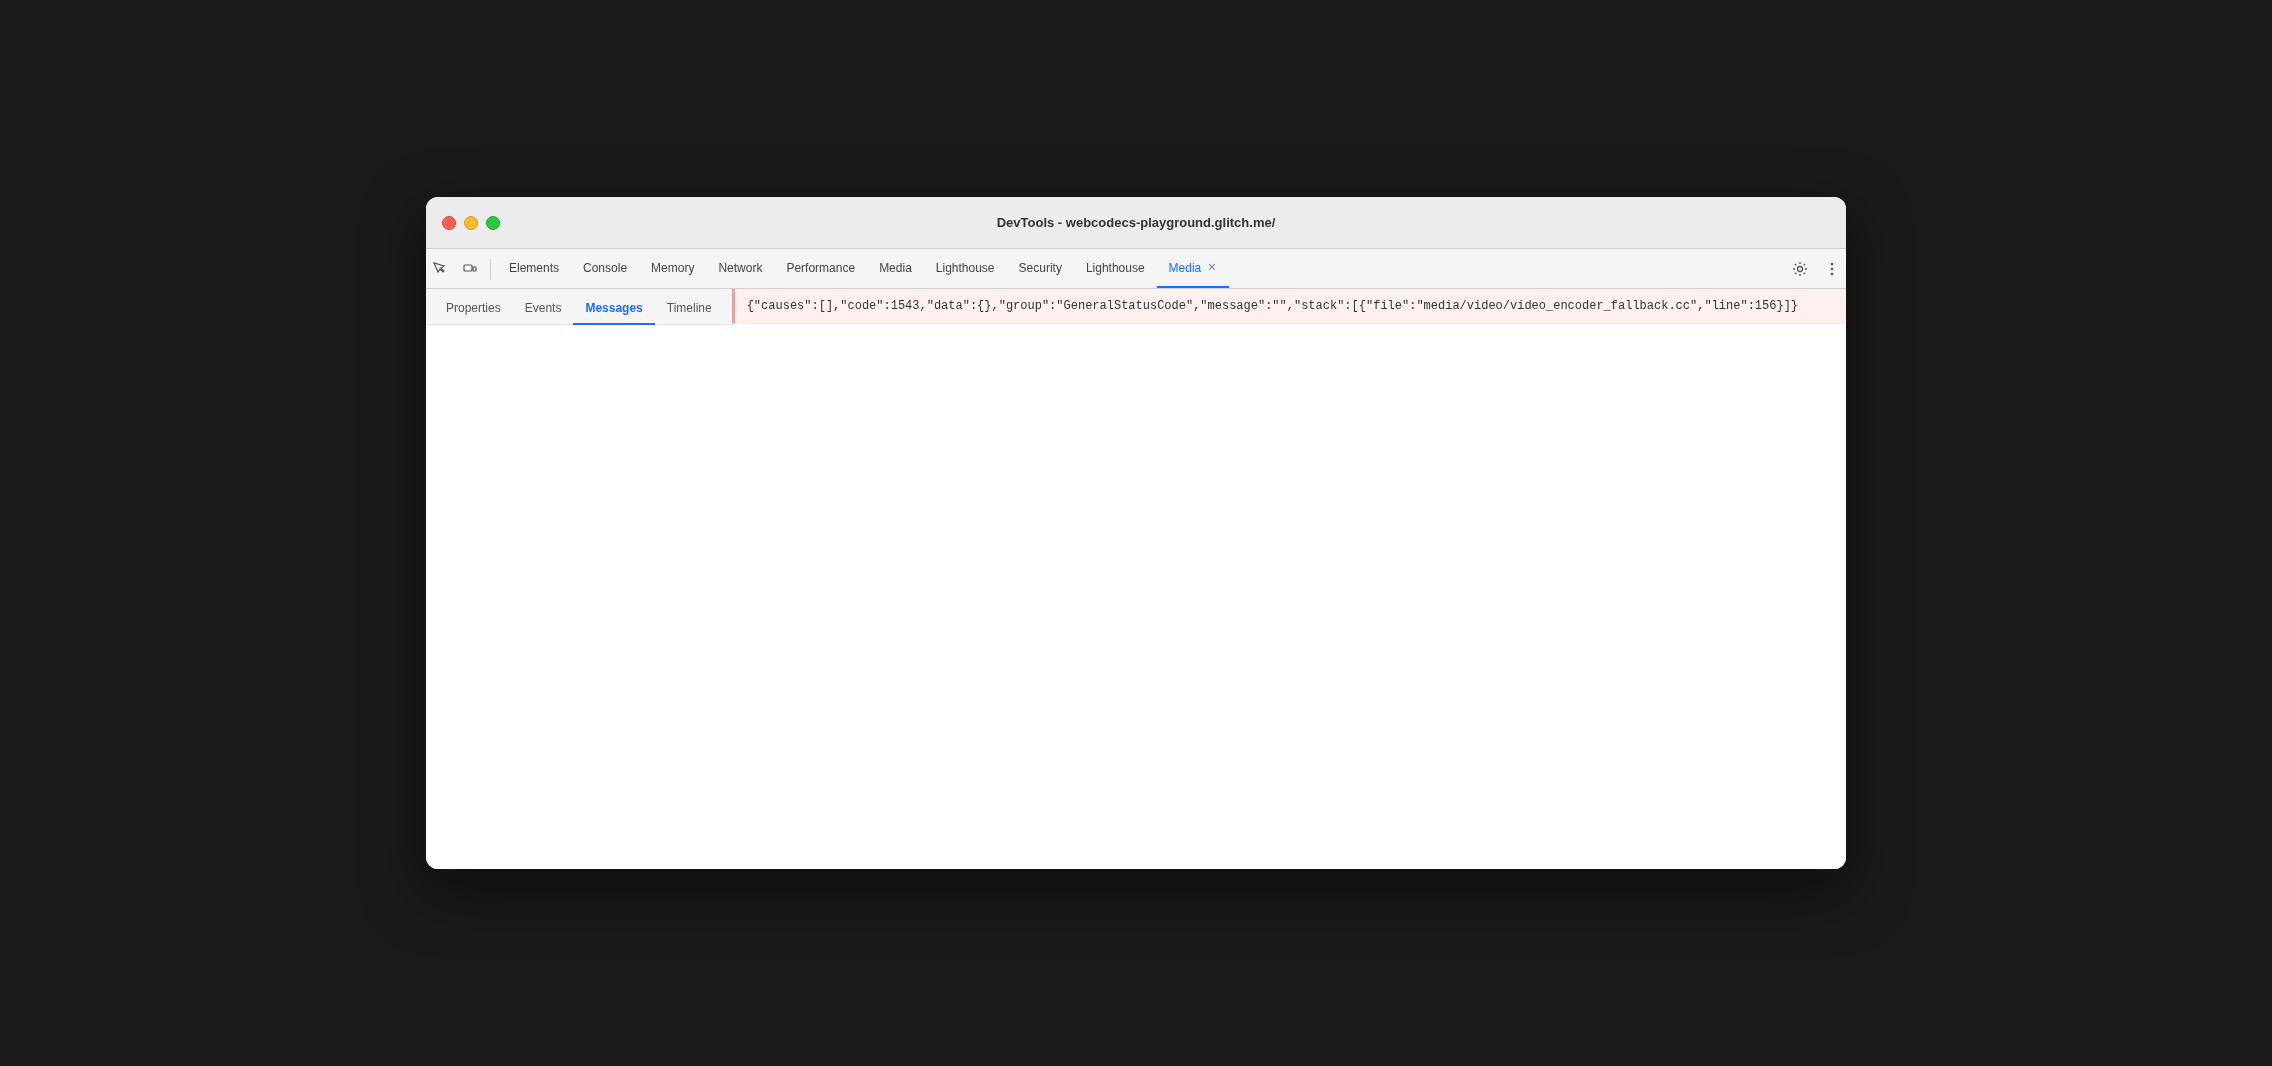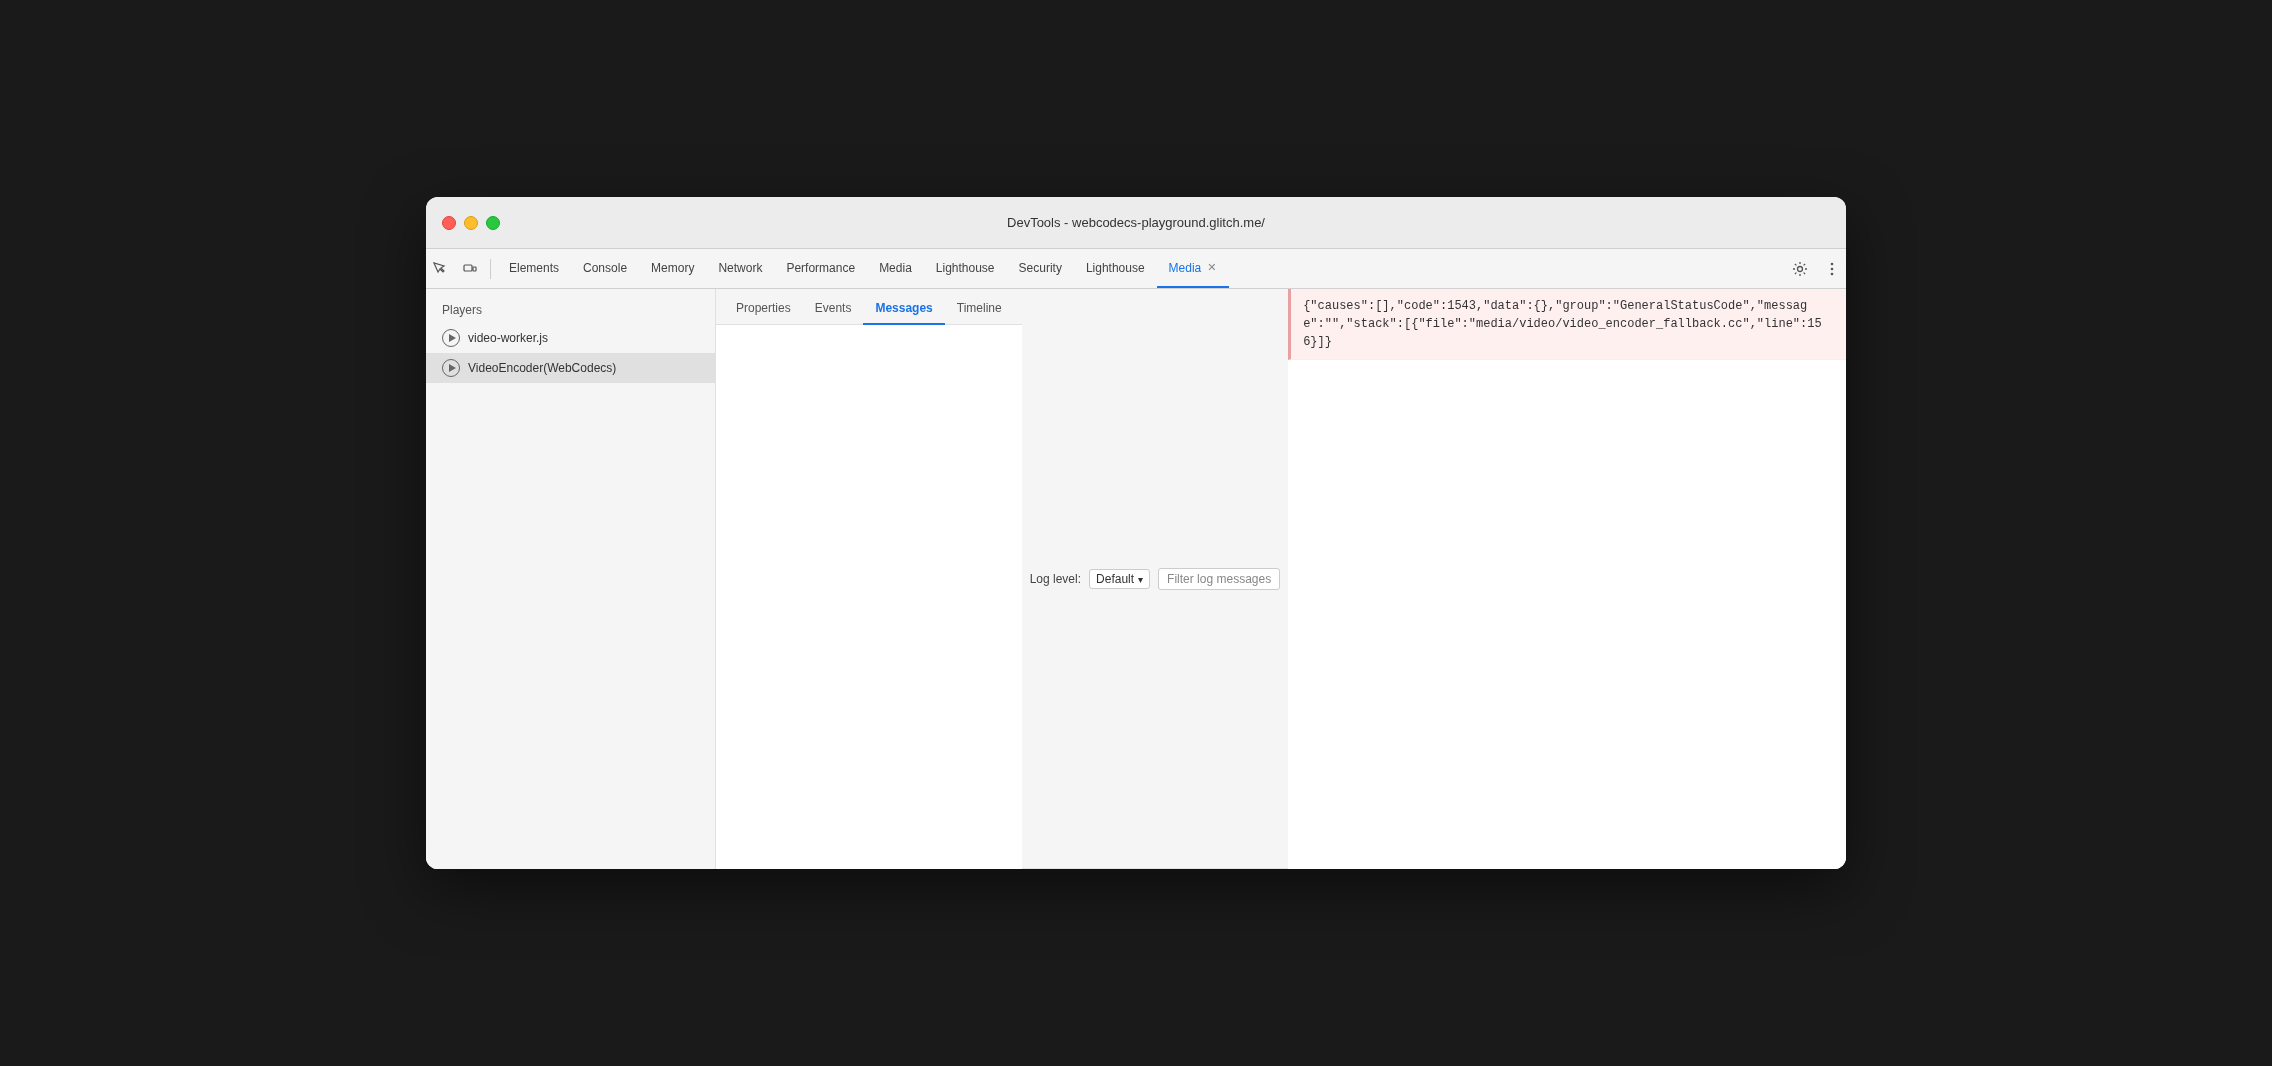--- a/index.html
+++ b/index.html
@@ -37,21 +37,21 @@
     .traffic-light {
       width: 14px;
       height: 14px;
       border-radius: 50%;
     }
     .tl-red { background: #ff5f57; border: 1px solid #e0443e; }
     .tl-yellow { background: #febc2e; border: 1px solid #d4a017; }
     .tl-green { background: #28c840; border: 1px solid #1aab29; }
     .titlebar-title {
       font-size: 13px;
-      font-weight: 400;
+      font-weight: 700;
       color: #333;
     }
     .toolbar {
       background: #f5f5f5;
       border-bottom: 1px solid #d0d0d0;
       display: flex;
       align-items: center;
       padding: 0 0;
       height: 40px;
       gap: 2px;
@@ -291,51 +291,30 @@
           <circle cx="8" cy="3" r="1.3"></circle>
           <circle cx="8" cy="8" r="1.3"></circle>
           <circle cx="8" cy="13" r="1.3"></circle>
         </svg>
       </div>
     </div>
   </div>
 
   <div class="content-area">
 
-    <div class="sidebar">
-      <div class="sidebar-title">Players</div>
-      <div class="player-item">
-        <div class="play-icon"></div>
-        <span>video-worker.js</span>
-      </div>
-      <div class="player-item selected">
-        <div class="play-icon"></div>
-        <span>VideoEncoder(WebCodecs)</span>
-      </div>
-    </div>
 
     <div class="main-panel">
 
       <div class="panel-tabs">
         <div class="panel-tab">Properties</div>
         <div class="panel-tab">Events</div>
         <div class="panel-tab active">Messages</div>
         <div class="panel-tab">Timeline</div>
       </div>
 
-      <div class="log-toolbar">
-        <span class="log-label">Log level:</span>
-        <div class="log-select">
-          <span>Default</span>
-          <span class="chevron-down"></span>
-        </div>
-        <div class="log-filter">
-          <span>Filter log messages</span>
-        </div>
-      </div>
 
       <div class="messages-area">
         <div class="message-row error">
           <span class="message-text">{"causes":[],"code":1543,"data":{},"group":"GeneralStatusCode","message":"","stack":[{"file":"media/video/video_encoder_fallback.cc","line":156}]}</span>
         </div>
       </div>
     </div>
   </div>
 </div>
 

